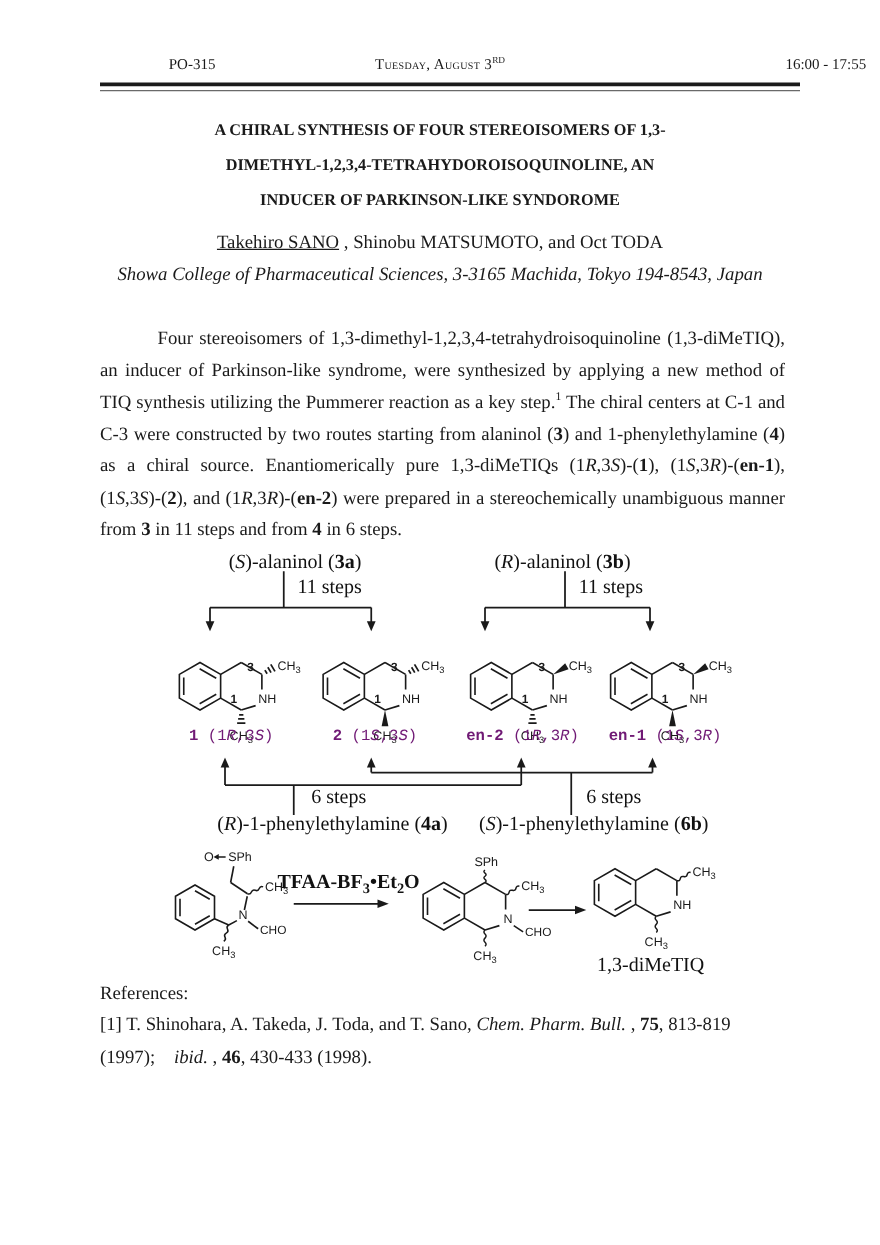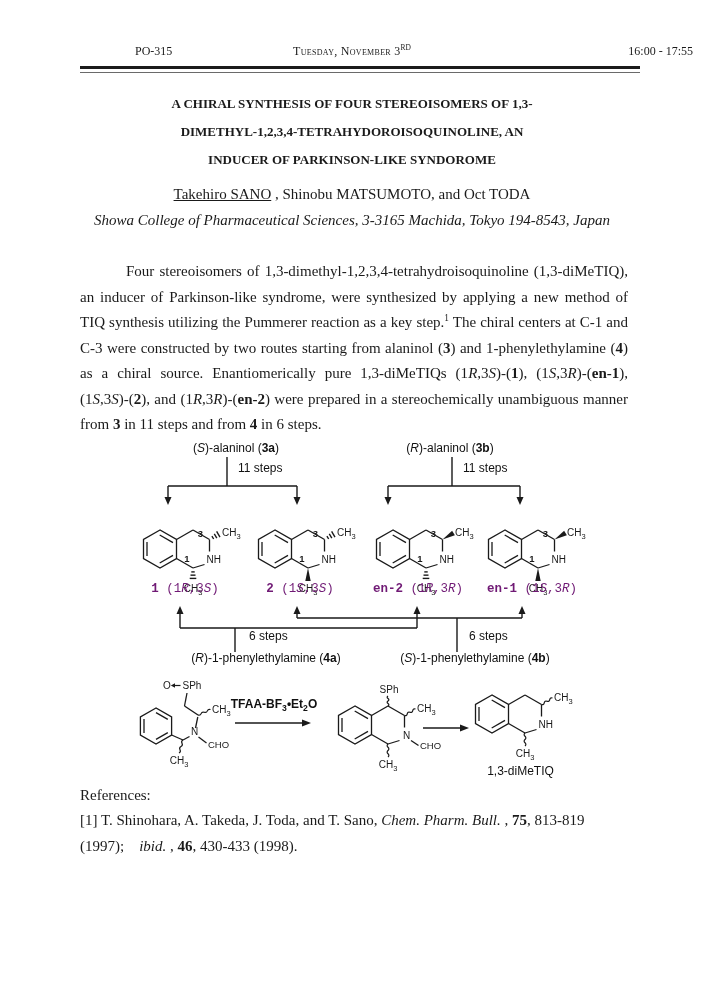--- a/index.html
+++ b/index.html
@@ -17,36 +17,36 @@
 
   .hdr-item{position:absolute;top:0;font-size:12px;white-space:nowrap;}
   .rule{position:absolute;left:80px;width:560px;background:#1b1b1b;}
 
   .title-line{font-weight:bold;font-size:13px;line-height:28px;}
 
   .bodyline{font-size:15px;white-space:nowrap;}
 
   .abstract{font-size:15px;line-height:25.5px;text-align:justify;text-indent:46px;}
 
-  .slabel{position:absolute;font-family:Liberation Sans, sans-serif;
-          font-size:12px;white-space:nowrap;color:#111;}
+  .slabel{position:absolute;font-family:Liberation Serif, serif;
+          font-size:16px;white-space:nowrap;color:#111;}
   .slabel.center{text-align:center;}
   .cap{position:absolute;font-family:Liberation Mono, monospace;
        font-size:12.5px;text-align:center;white-space:nowrap;color:#701a75;}
   .mol{position:absolute;}
   .mol svg{display:block;}
 </style>
 </head>
 <body>
 
 <div class="page">
 
   <div class="abs" style="left:0;top:44px;width:704px;height:20px;">
     <span class="hdr-item" style="left:135px;">PO-315</span>
-    <span class="hdr-item" style="left:0;width:704px;text-align:center;"><span class="rt-sc">Tuesday, November 3</span><span class="rt-sup">RD</span></span>
+    <span class="hdr-item" style="left:0;width:704px;text-align:center;"><span class="rt-sc">Tuesday, August 3</span><span class="rt-sup">RD</span></span>
     <span class="hdr-item" style="right:11px;">16:00 - 17:55</span>
   </div>
   <div class="rule" style="top:66px;height:2.6px;"></div>
   <div class="rule" style="top:71.5px;height:1.2px;background:#6a6a6a;"></div>
 
   <div class="abs center" style="left:72px;top:90px;width:560px;">
     <div class="title-line">A CHIRAL SYNTHESIS OF FOUR STEREOISOMERS OF 1,3-</div>
     <div class="title-line">DIMETHYL-1,2,3,4-TETRAHYDOROISOQUINOLINE, AN</div>
     <div class="title-line">INDUCER OF PARKINSON-LIKE SYNDOROME</div>
   </div>
@@ -88,21 +88,21 @@
       </g>
     </svg>
 
     <div class="slabel center" style="left:146px;top:1px;width:180px;"><span>(</span><span class="rt-i">S</span><span>)-alaninol (</span><span class="rt-b">3a</span><span>)</span></div>
     <div class="slabel center" style="left:360px;top:1px;width:180px;"><span>(</span><span class="rt-i">R</span><span>)-alaninol (</span><span class="rt-b">3b</span><span>)</span></div>
     <div class="slabel" style="left:238px;top:21px;">11 steps</div>
     <div class="slabel" style="left:463px;top:21px;">11 steps</div>
     <div class="slabel" style="left:249px;top:189px;">6 steps</div>
     <div class="slabel" style="left:469px;top:189px;">6 steps</div>
     <div class="slabel center" style="left:171px;top:211px;width:190px;"><span>(</span><span class="rt-i">R</span><span>)-1-phenylethylamine (</span><span class="rt-b">4a</span><span>)</span></div>
-    <div class="slabel center" style="left:380px;top:211px;width:190px;"><span>(</span><span class="rt-i">S</span><span>)-1-phenylethylamine (</span><span class="rt-b">4b</span><span>)</span></div>
+    <div class="slabel center" style="left:380px;top:211px;width:190px;"><span>(</span><span class="rt-i">S</span><span>)-1-phenylethylamine (</span><span class="rt-b">6b</span><span>)</span></div>
     <div class="slabel center" style="left:222px;top:257px;width:104px;font-weight:bold;"><span>TFAA-BF</span><span class="rt-sub">3</span><span>•Et</span><span class="rt-sub">2</span><span>O</span></div>
     <div class="slabel center" style="left:458px;top:324px;width:125px;">1,3-diMeTIQ</div>
 
     <div class="mol" style="left:130px;top:65px;">
         <svg width="118" height="92" viewBox="0 0 118 92">
           <polygon points="30,25 13.5,34.5 13.5,53.5 30,63 46.5,53.5 46.5,34.5" fill="none" stroke="#1a1a1a" stroke-width="1.3"></polygon>
           <line x1="29.7" y1="30" x2="43" y2="37.6" stroke="#1a1a1a" stroke-width="1.3"></line>
           <line x1="17" y1="37" x2="17" y2="51" stroke="#1a1a1a" stroke-width="1.3"></line>
           <line x1="29.7" y1="58" x2="43" y2="50.4" stroke="#1a1a1a" stroke-width="1.3"></line>
           <line x1="46.5" y1="34.5" x2="63" y2="25" stroke="#1a1a1a" stroke-width="1.3"></line>

